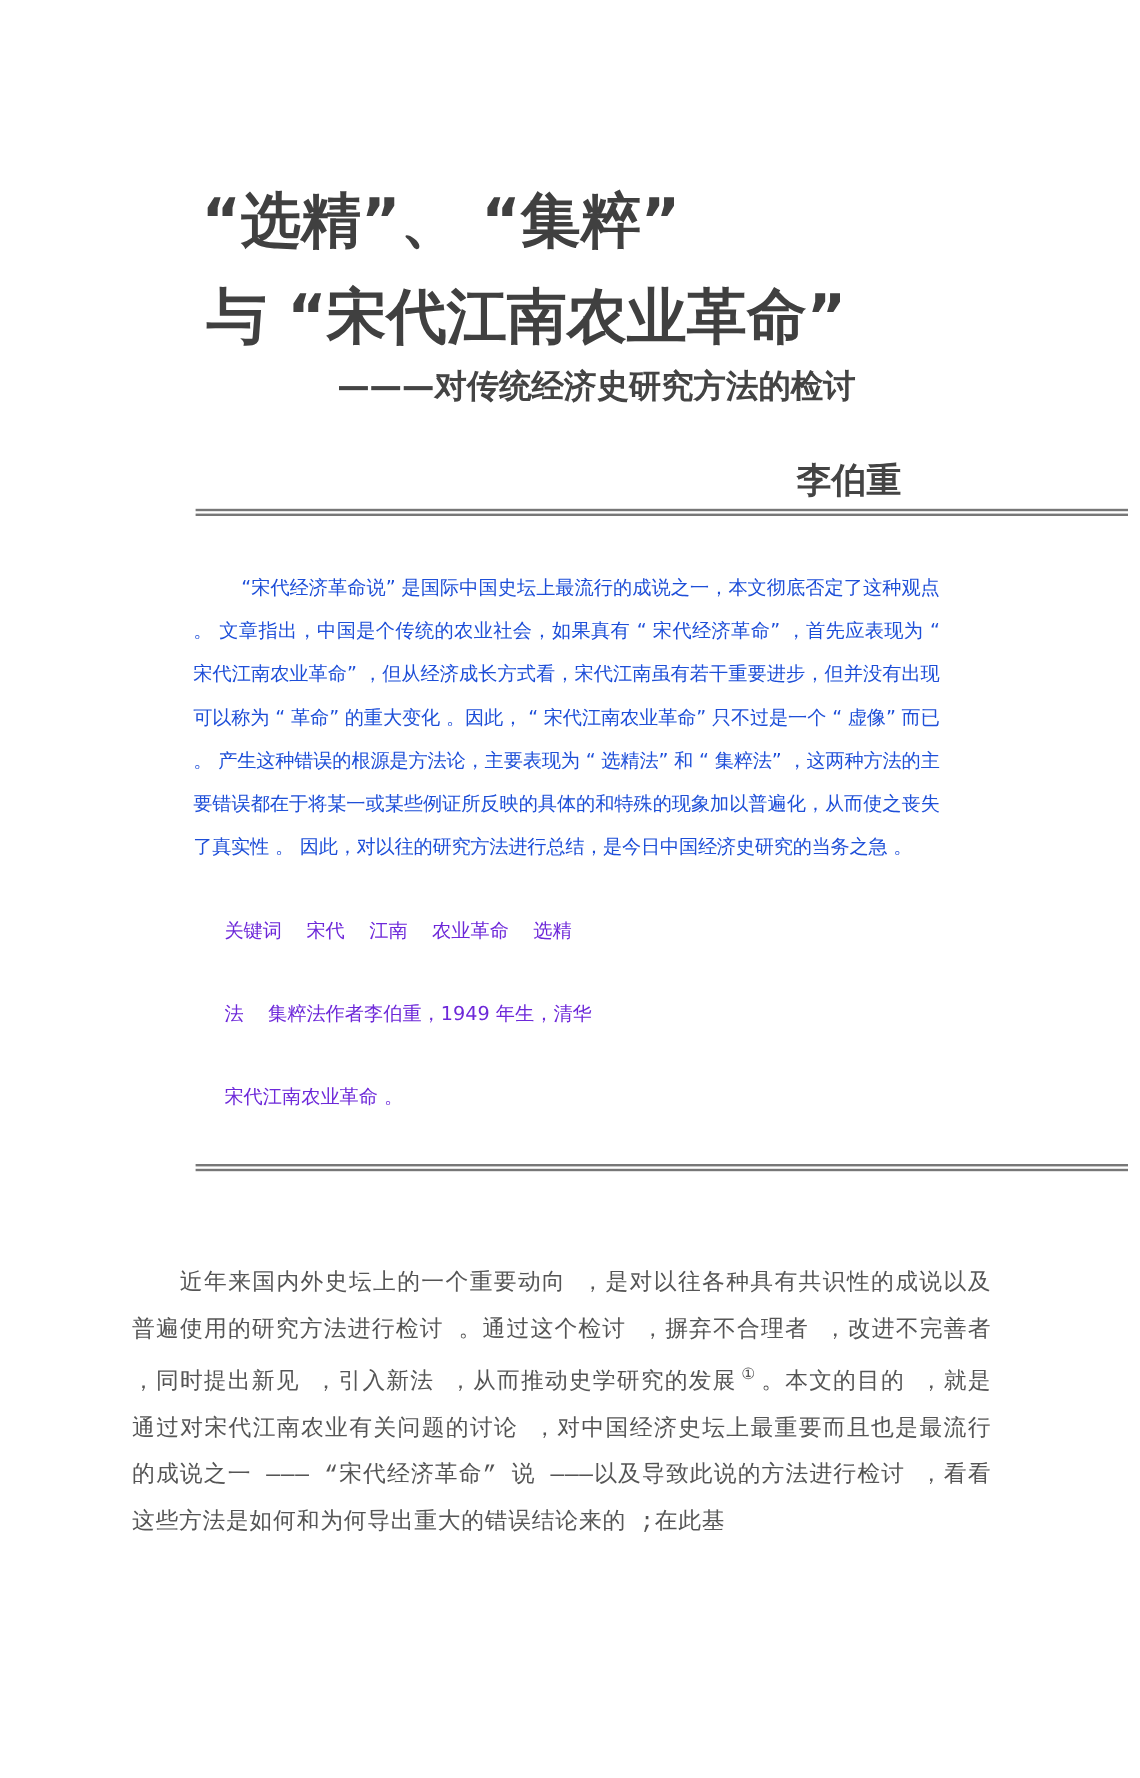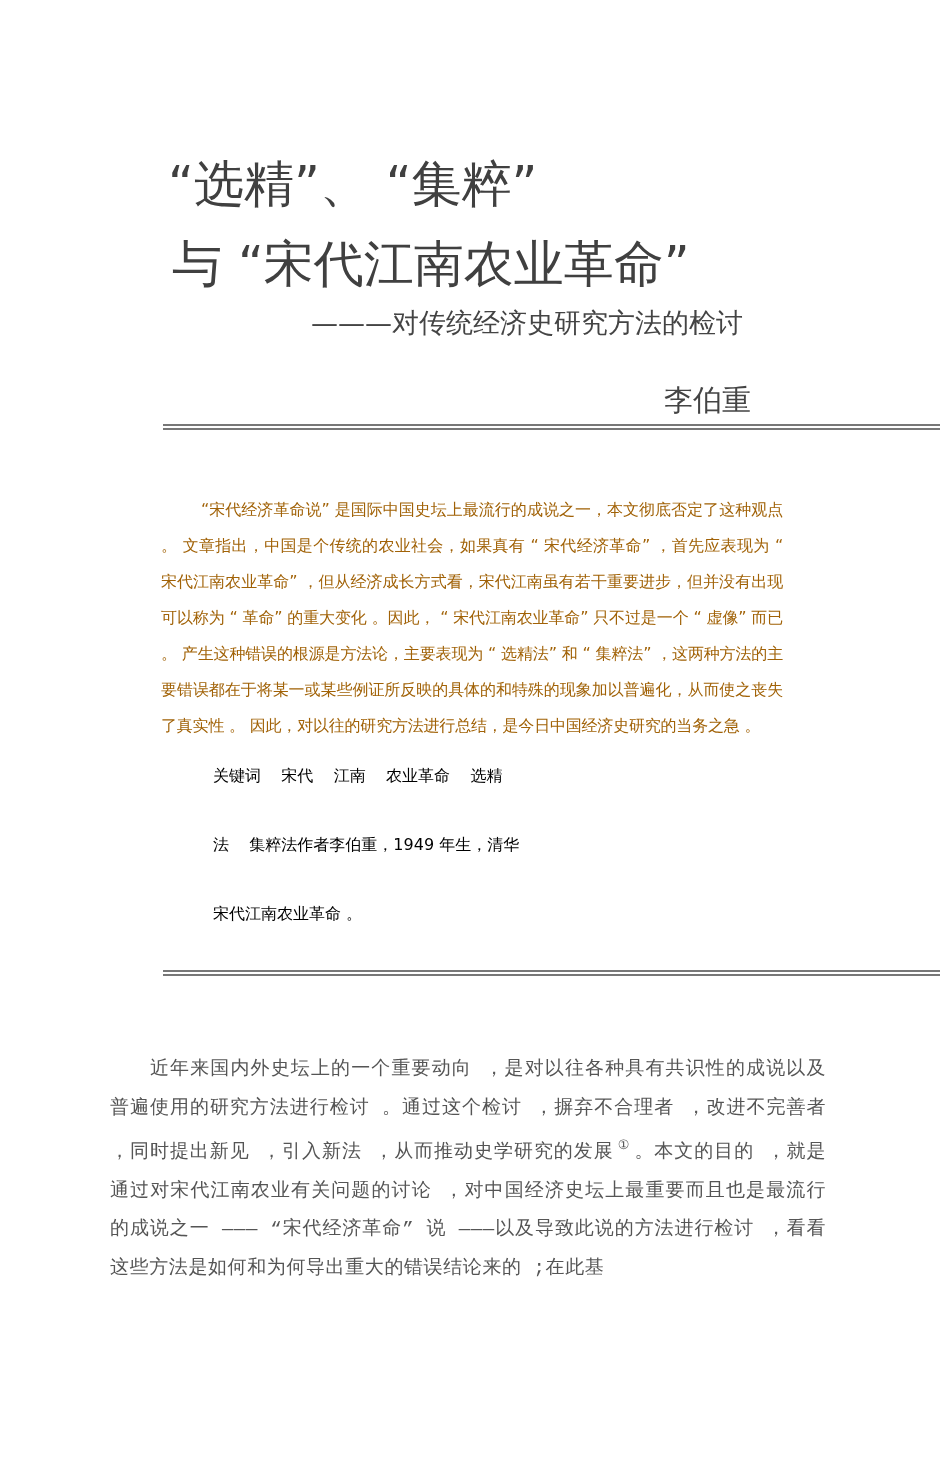--- a/index.html
+++ b/index.html
@@ -13,58 +13,58 @@
       position: relative;
       overflow: hidden;
       font-family: "DejaVu Sans", "Liberation Sans", sans-serif;
       color: #444444;
     }
     .title-line {
       position: absolute;
       white-space: nowrap;
       color: #404040;
       font-family: "DejaVu Sans", sans-serif;
-      font-weight: normal;
+      font-weight: bold;
       letter-spacing: 0px;
     }
     #title1 { left: 168px; top: 152px; font-size: 50px; line-height: 64px; }
     #title2 { left: 172px; top: 232px; font-size: 50px; line-height: 64px; }
-    #subtitle { left: 281px; top: 303px; font-size: 27px; line-height: 40px; color: #444; margin-left: 30px; }
+    #subtitle { left: 281px; top: 303px; font-size: 27px; line-height: 40px; color: #444; }
     #author { left: 664px; top: 380px; font-size: 29px; line-height: 40px; color: #444; }
 
     .double-rule {
       position: absolute;
       left: 163px;
       width: 777px;
       height: 6px;
       border-top: 2px solid #777;
       border-bottom: 2px solid #777;
       box-sizing: border-box;
     }
     #rule-top { top: 424px; }
     #rule-bottom { top: 970px; }
 
     #abstract {
       position: absolute;
       left: 161px;
-      top: 492px;
+      top: 472px;
       width: 622px;
       font-size: 16px;
       line-height: 36px;
-      color: #a16207;
+      color: #1d4ed8;
       text-align: justify;
       text-indent: 2.5em;
       letter-spacing: -0.2px;
     }
     .meta-line {
       position: absolute;
-      left: 213px;
+      left: 187px;
       font-size: 16px;
       line-height: 36px;
-      color: #000000;
+      color: #6d28d9;
       white-space: pre;
     }
     #keywords { top: 758px; }
     #keywords2 { top: 827px; }
     #author-info { top: 896px; }
 
     #body-text {
       position: absolute;
       left: 110px;
       top: 1050px;

